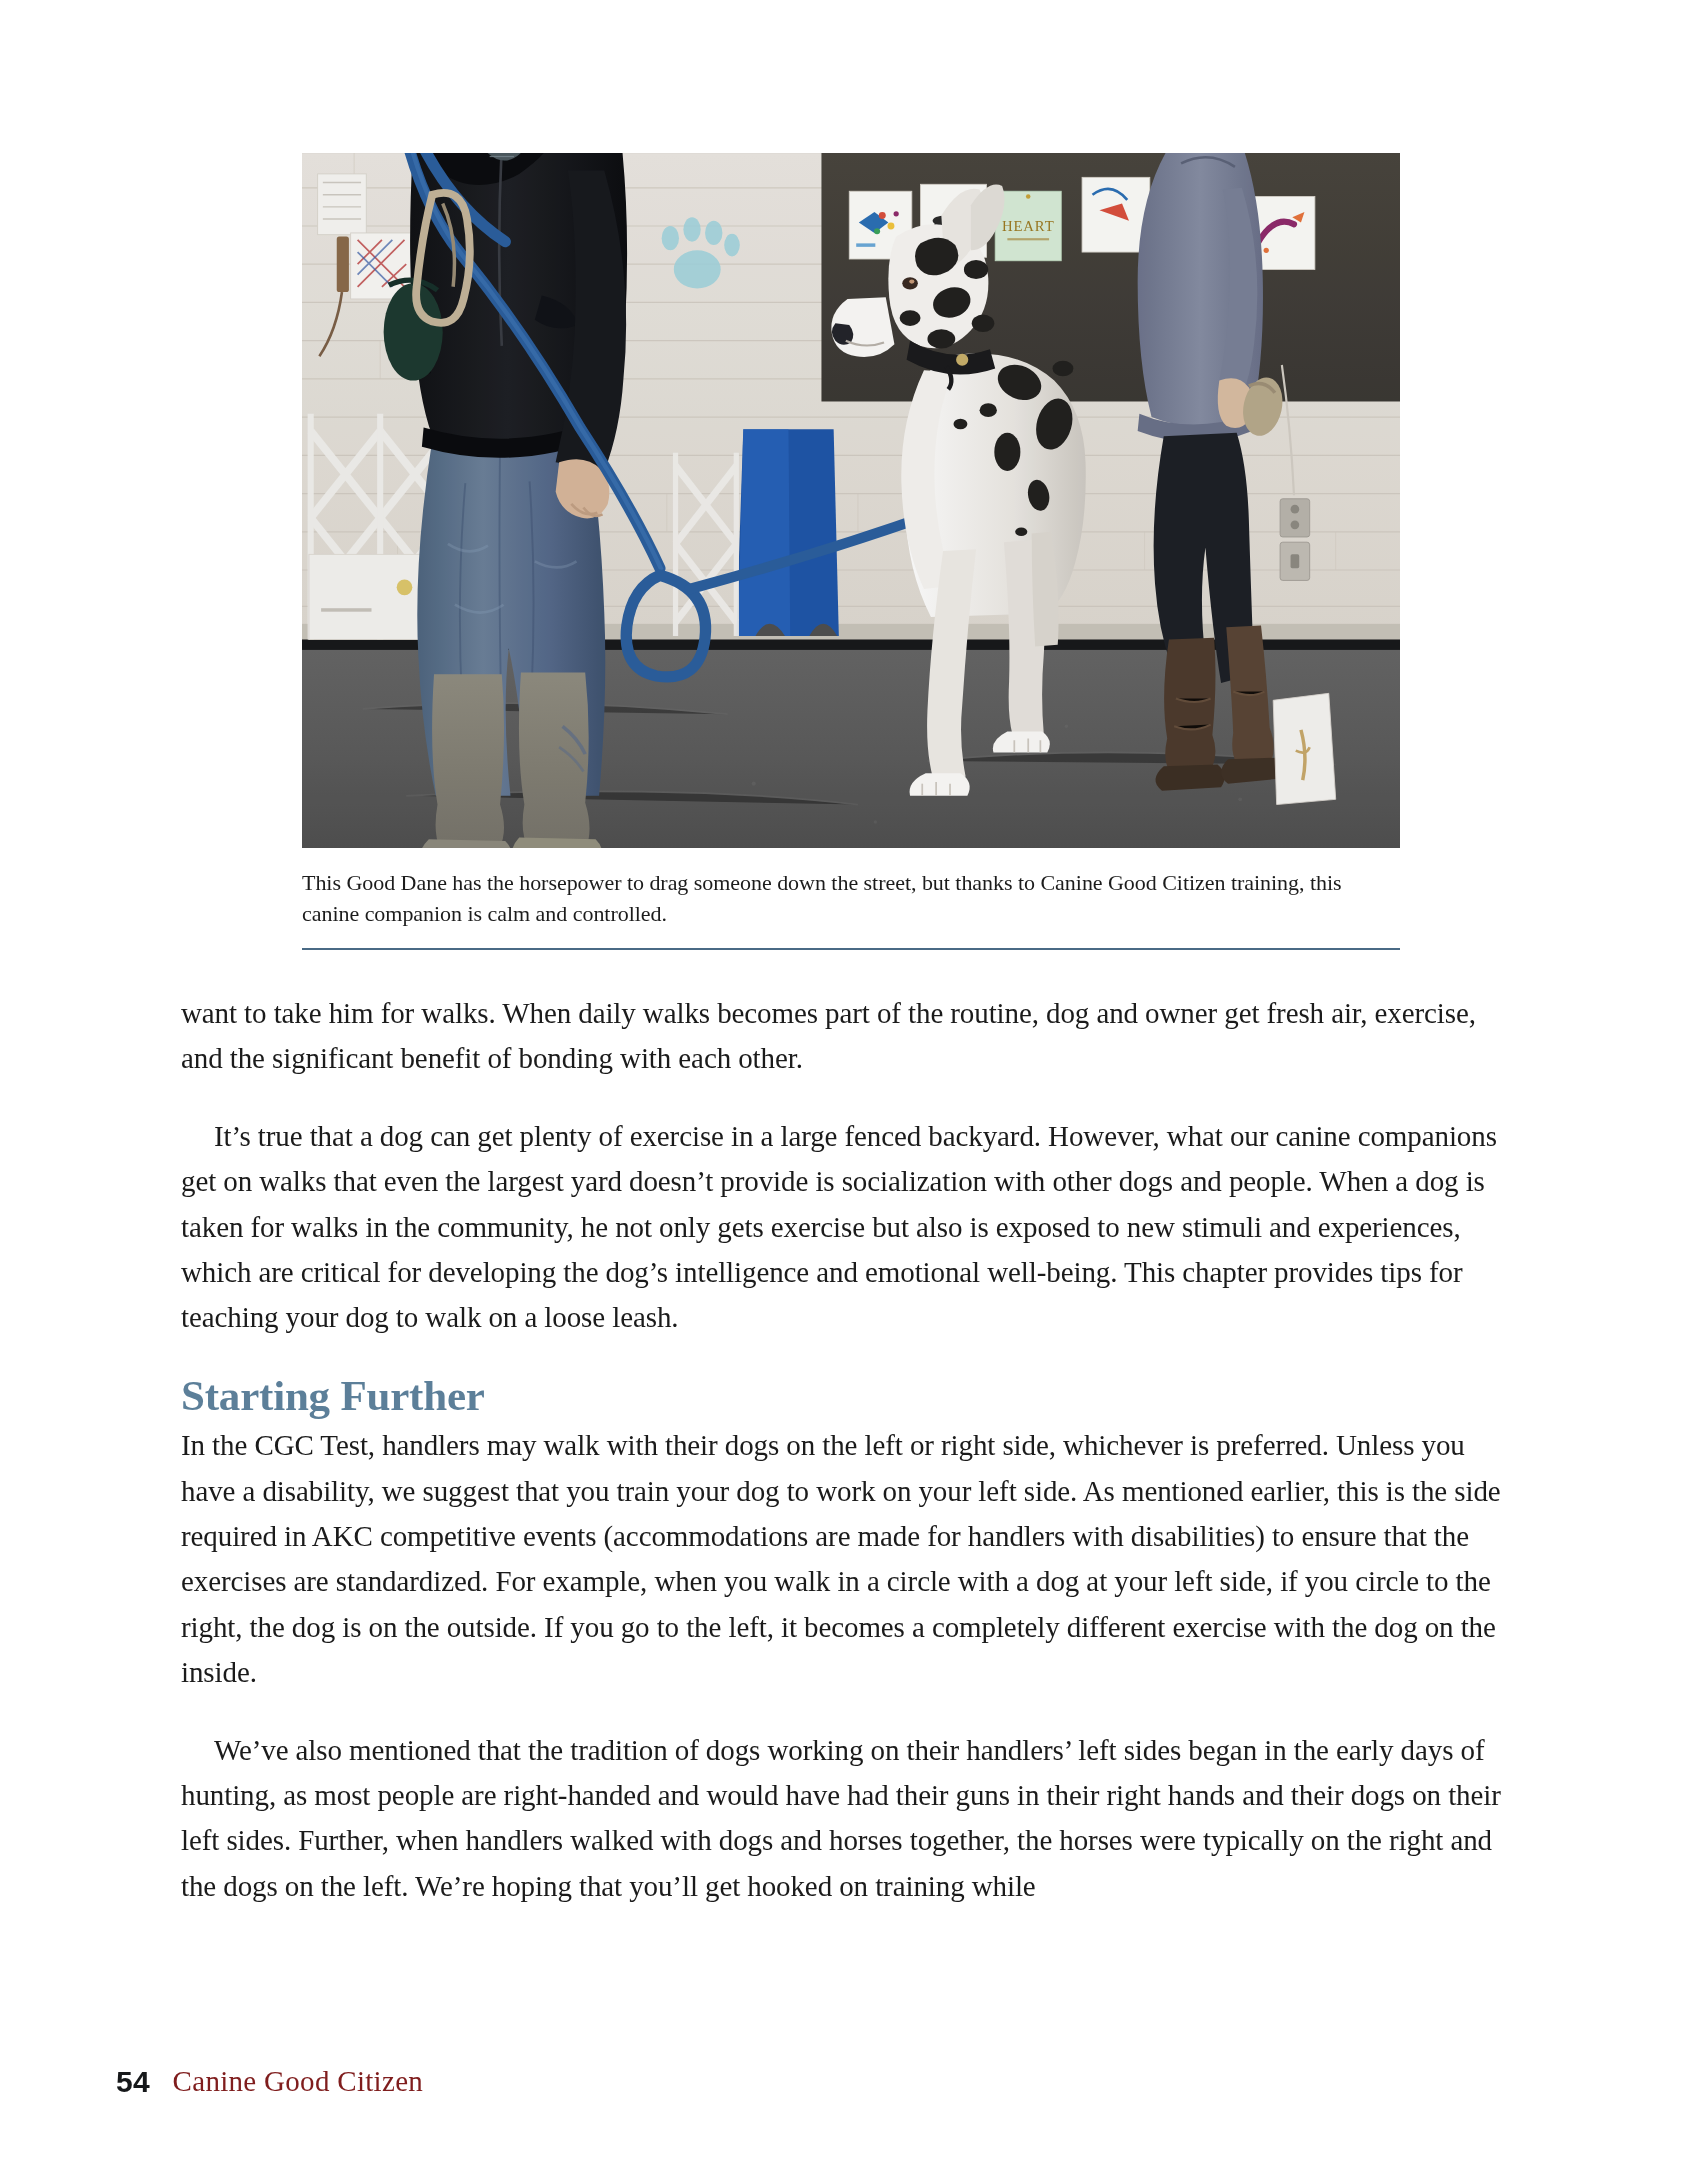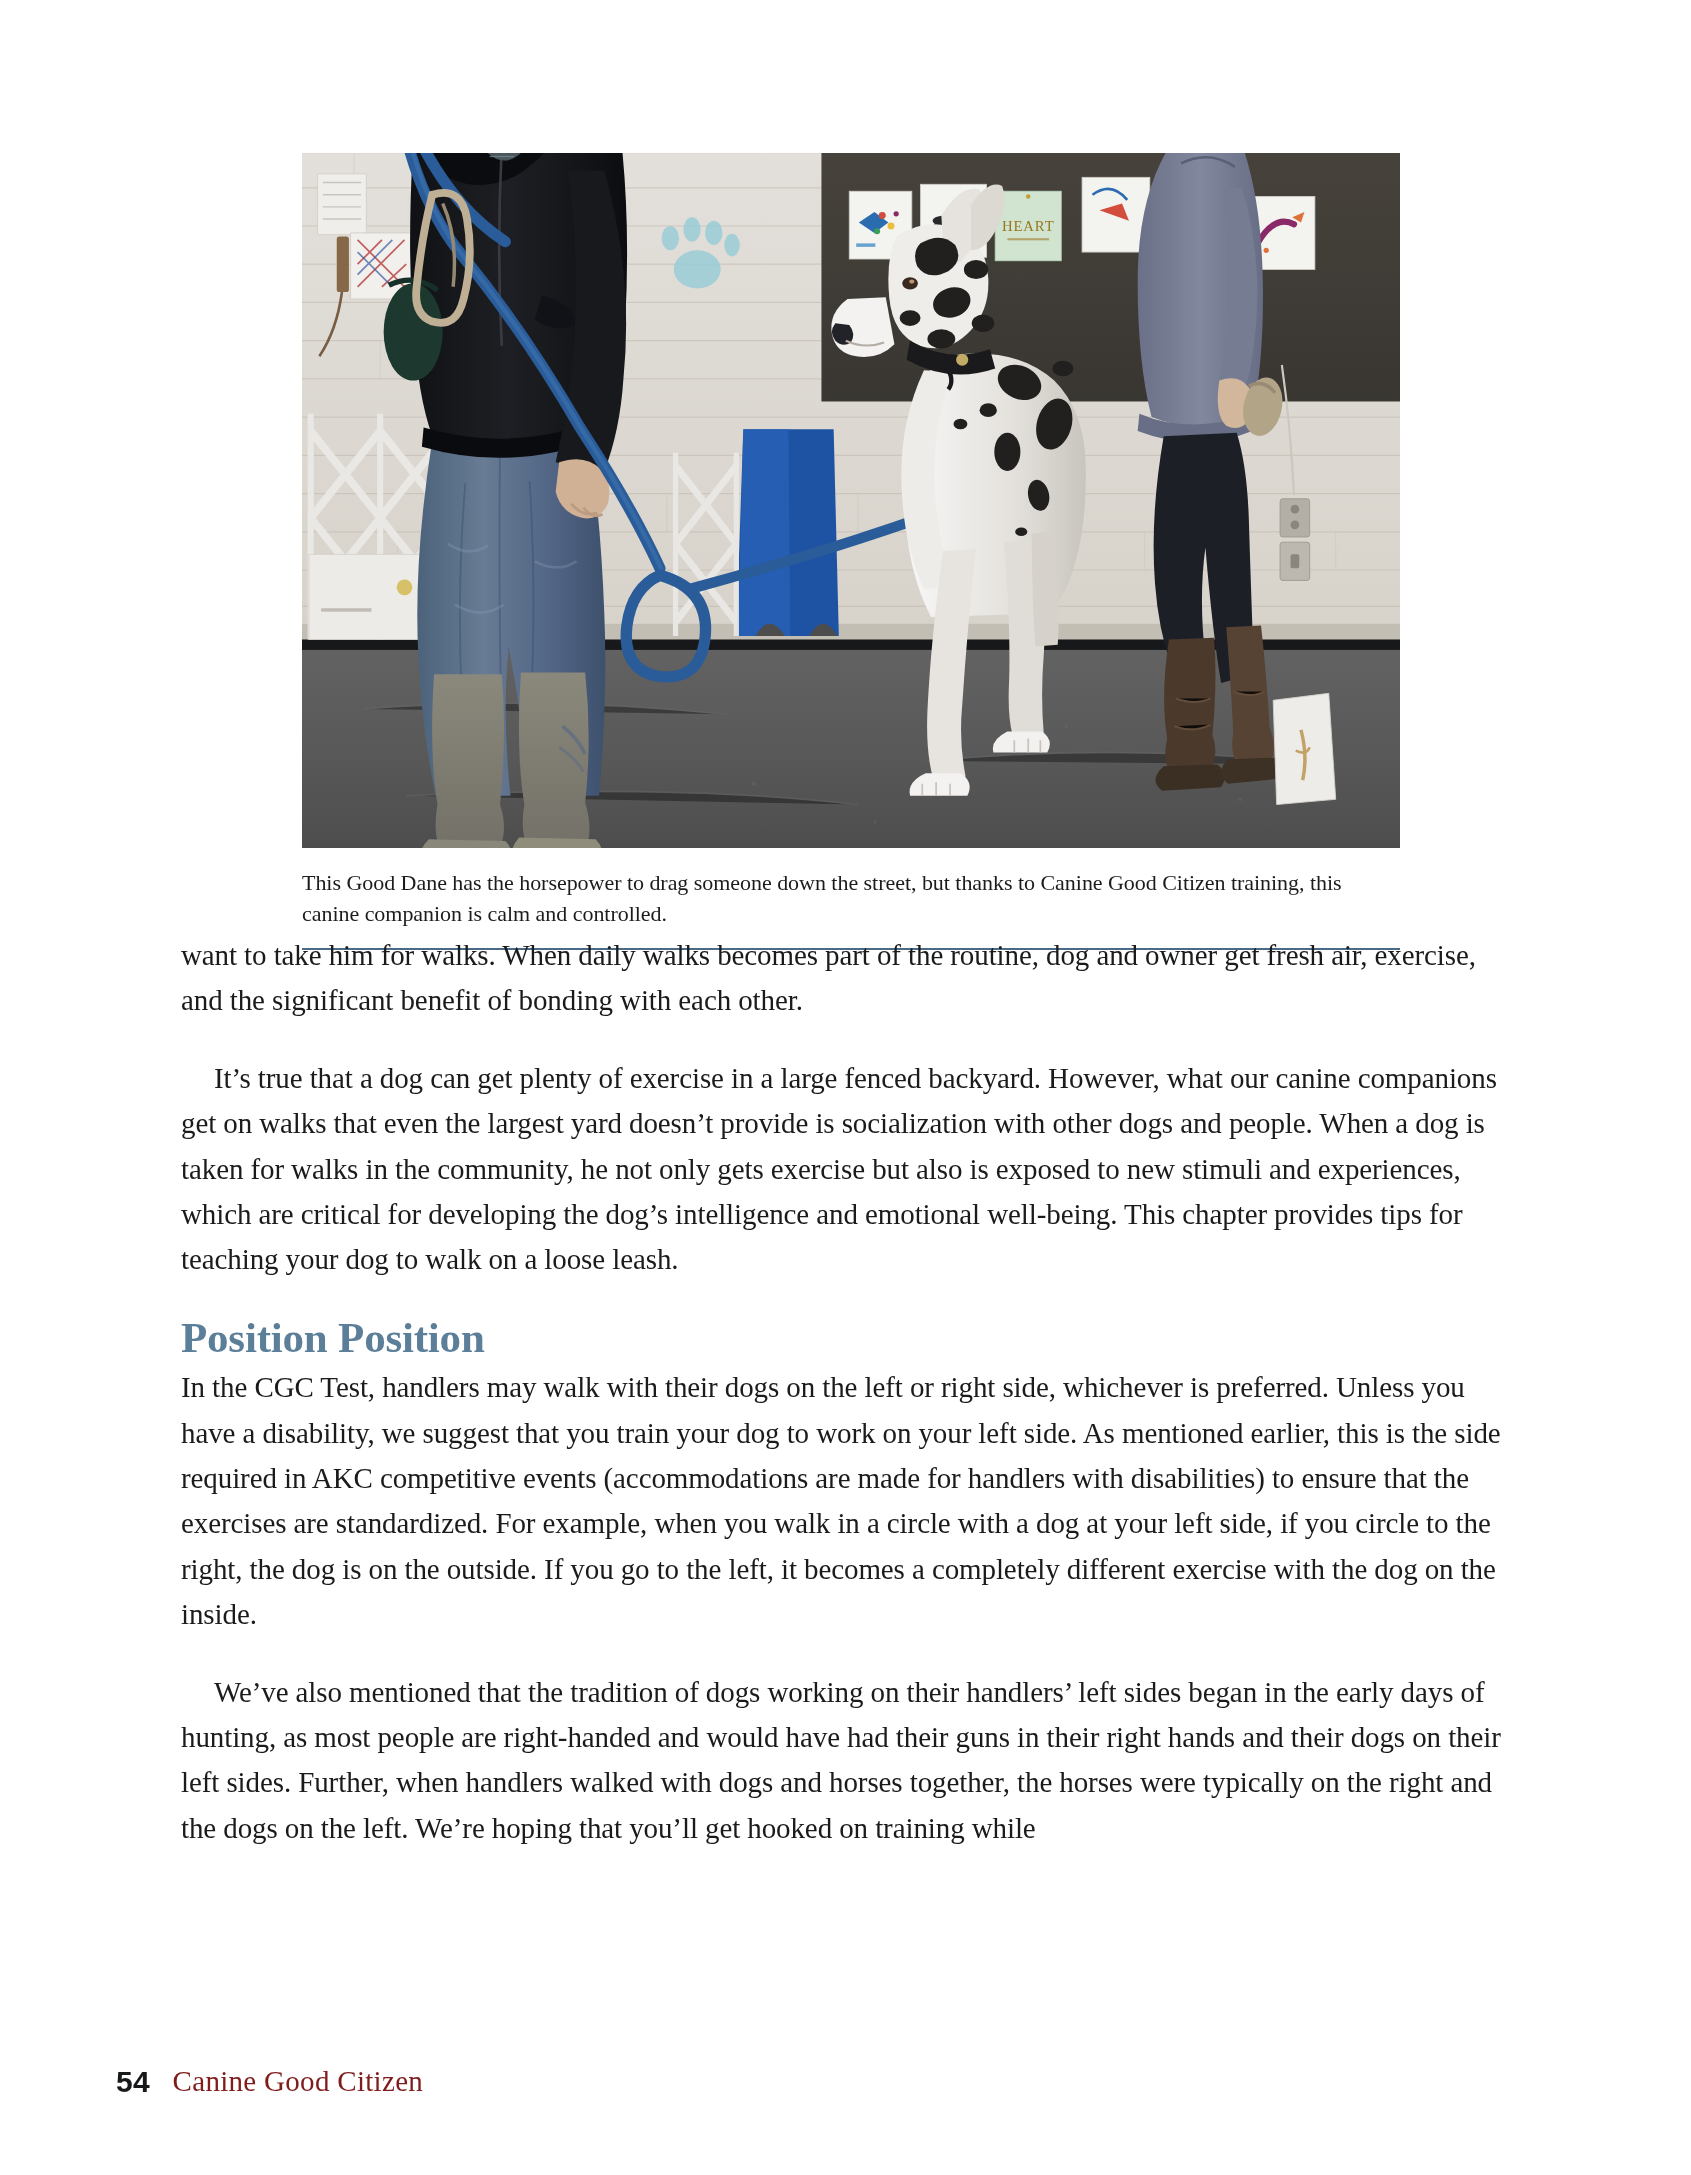--- a/index.html
+++ b/index.html
@@ -52,21 +52,21 @@
     margin-top: 19px;
     width: 1098px;
     height: 1.7px;
     background: #4a6a85;
   }
 
   
   .body-col {
     position: absolute;
     left: 181px;
-    top: 933px;
+    top: 991px;
     width: 1343px;
   }
   p.body {
     margin: 0;
     font-size: 29px;
     line-height: 1.565;
     color: #1b1b1b;
     text-align: left;
     letter-spacing: -0.1px;
     font-family: "Liberation Serif", "DejaVu Serif", serif;
@@ -469,21 +469,21 @@
 
     <div class="caption">This Good Dane has the horsepower to drag someone down the street, but thanks to Canine Good Citizen training, this canine companion is calm and controlled.</div>
 
     <div class="figure-rule"></div>
   </div>
 
   <div class="body-col">
     <p class="body">want to take him for walks. When daily walks becomes part of the routine, dog and owner get fresh air, exercise, and the significant benefit of bonding with each other.</p>
     <p class="body indent">It’s true that a dog can get plenty of exercise in a large fenced backyard. However, what our canine companions get on walks that even the largest yard doesn’t provide is socialization with other dogs and people. When a dog is taken for walks in the community, he not only gets exercise but also is exposed to new stimuli and experiences, which are critical for developing the dog’s intelligence and emotional well-being. This chapter provides tips for teaching your dog to walk on a loose leash.</p>
 
-    <h2 class="section-head">Position Position</h2>
+    <h2 class="section-head">Starting Further</h2>
 
     <p class="body">In the CGC Test, handlers may walk with their dogs on the left or right side, whichever is preferred. Unless you have a disability, we suggest that you train your dog to work on your left side. As mentioned earlier, this is the side required in AKC competitive events (accommodations are made for handlers with disabilities) to ensure that the exercises are standardized. For example, when you walk in a circle with a dog at your left side, if you circle to the right, the dog is on the outside. If you go to the left, it becomes a completely different exercise with the dog on the inside.</p>
     <p class="body indent">We’ve also mentioned that the tradition of dogs working on their handlers’ left sides began in the early days of hunting, as most people are right-handed and would have had their guns in their right hands and their dogs on their left sides. Further, when handlers walked with dogs and horses together, the horses were typically on the right and the dogs on the left. We’re hoping that you’ll get hooked on training while</p>
   </div>
 
   <div class="footer">
     <span class="folio">54</span>
     <span class="running-title">Canine Good Citizen</span>
   </div>
 

